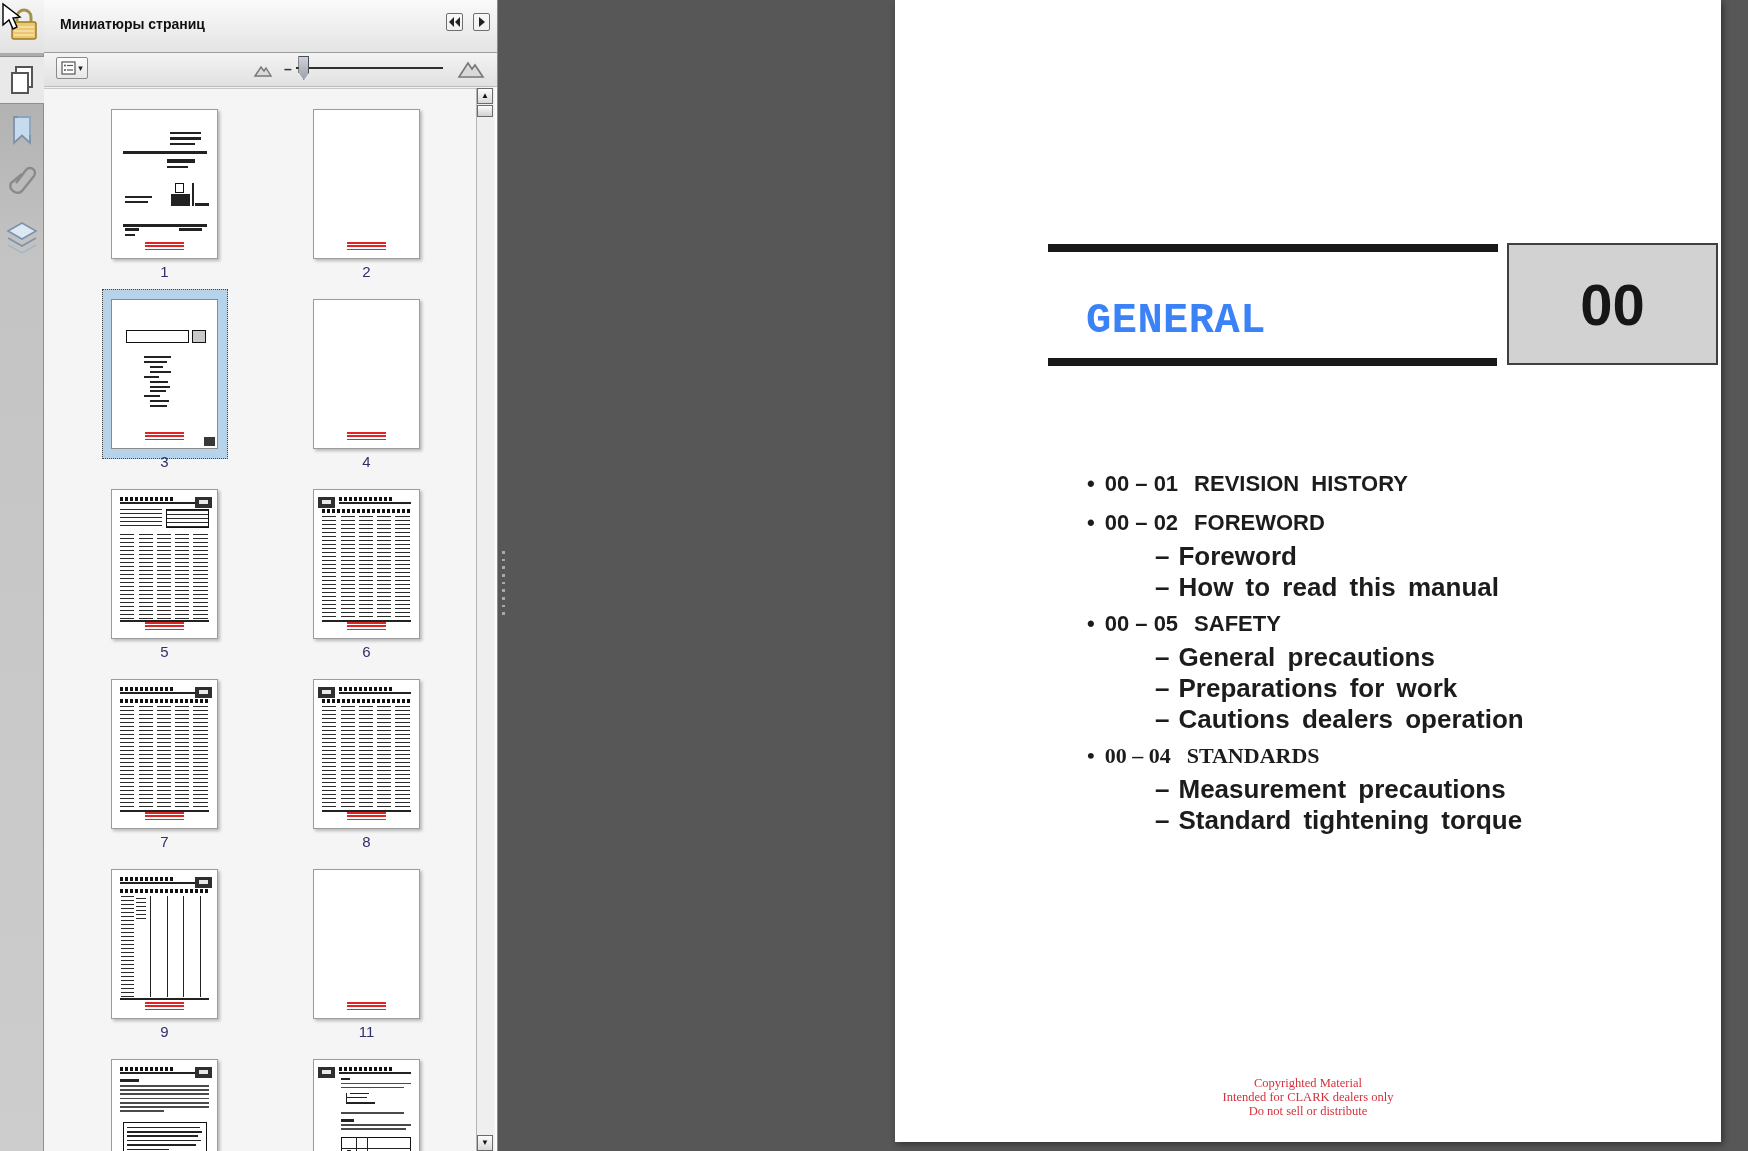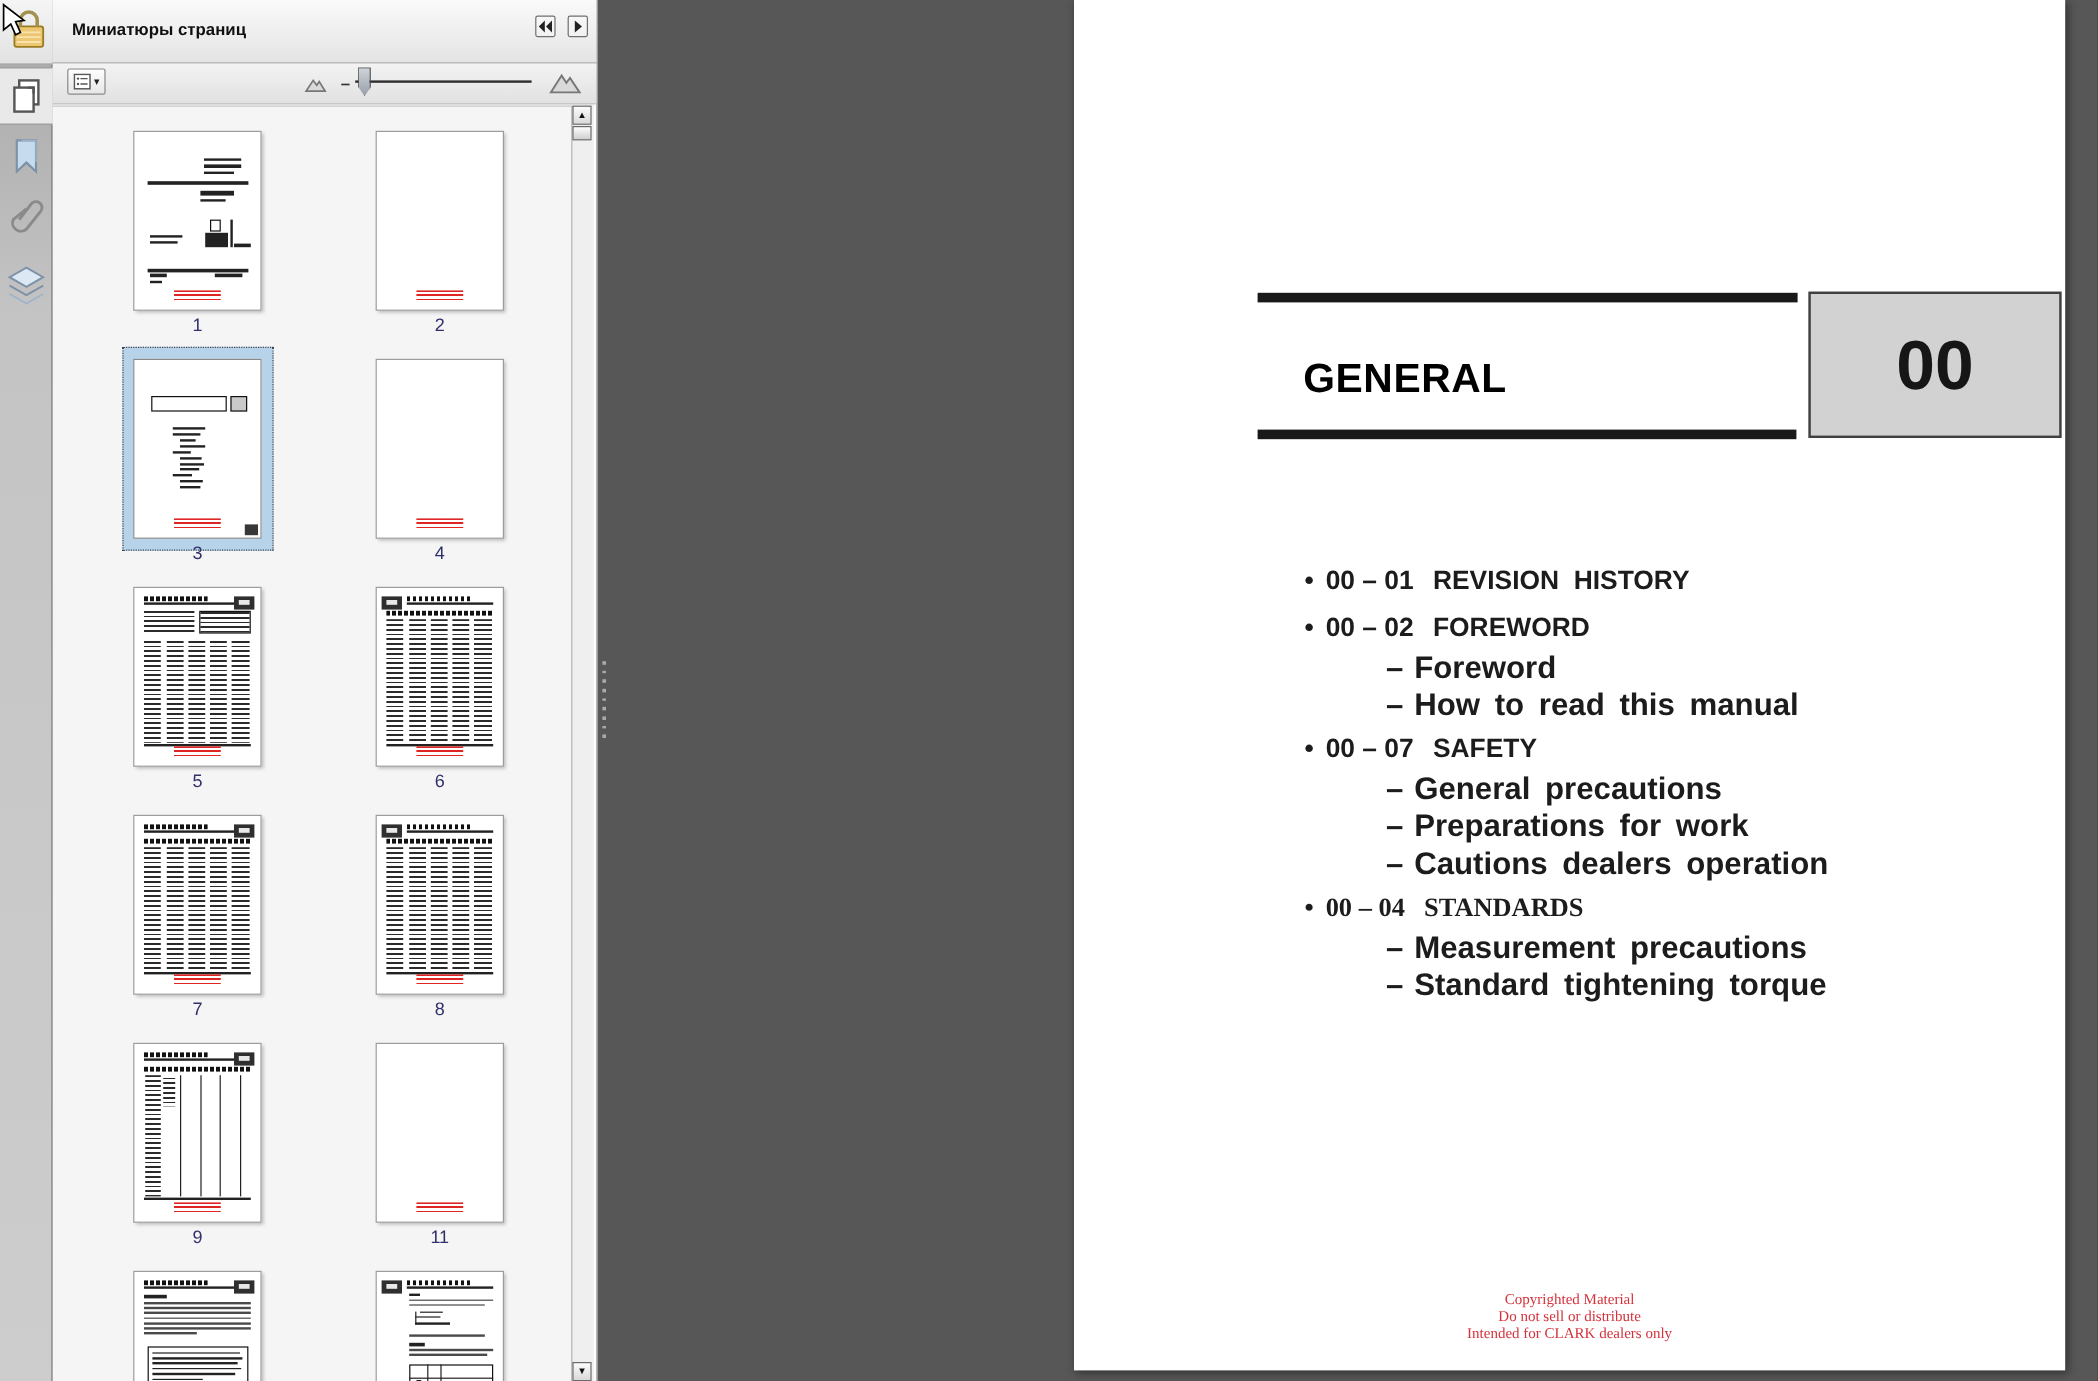--- a/index.html
+++ b/index.html
@@ -7,22 +7,22 @@
         font-family:"Liberation Sans",sans-serif;background:#575757;}
   i{font-style:normal;}
 
   
   #doc-area{position:absolute;left:498px;top:0;right:0;bottom:0;background:#575757;}
   #page{position:absolute;left:397px;top:0;width:826px;height:1142px;background:#ffffff;
         box-shadow:2px 2px 7px rgba(0,0,0,.45);}
   .rule{position:absolute;background:#191919;}
   #rule-top{left:153px;top:244px;width:450px;height:8px;}
   #rule-bottom{left:153px;top:358px;width:449px;height:8px;}
-  #gen-title{position:absolute;left:191px;top:297px;font-size:34px;font-weight:bold;
-             color:#000000;letter-spacing:.5px;}
+  #gen-title{position:absolute;left:191px;top:297px;font-size:42px;font-weight:bold;
+             color:#3b82f6;letter-spacing:.5px;font-family:Liberation Mono, monospace;}
   #sec-box{position:absolute;left:612px;top:243px;width:211px;height:122px;background:#d2d2d2;
            border:2px solid #404040;box-sizing:border-box;display:flex;align-items:center;justify-content:center;}
   #sec-box span{font-size:58px;font-weight:bold;color:#161616;}
   #toc{position:absolute;left:192px;top:8px;right:0;height:100%;}
   .toc-row{position:absolute;white-space:nowrap;color:#1c1c1c;font-weight:bold;}
   .toc-row.l1{left:0;font-size:22px;}
   .toc-row.l2{left:68px;font-size:26px;}
   .tbul{margin-right:10px;}
   .tcode{margin-right:16px;}
   .tttl{word-spacing:6px;}
@@ -102,32 +102,32 @@
       <div id="gen-title">GENERAL</div>
       <div id="rule-bottom" class="rule"></div>
       <div id="sec-box">
         <span>00</span>
       </div>
       <div id="toc">
           <div class="toc-row l1" style="top: 463px;"><span class="tbul">•</span><span class="tcode">00 – 01</span><span class="tttl">REVISION HISTORY</span></div>
           <div class="toc-row l1" style="top: 502px;"><span class="tbul">•</span><span class="tcode">00 – 02</span><span class="tttl">FOREWORD</span></div>
           <div class="toc-row l2" style="top: 533px;"><span class="tdash">–</span><span class="tttl2">Foreword</span></div>
           <div class="toc-row l2" style="top: 564px;"><span class="tdash">–</span><span class="tttl2">How to read this manual</span></div>
-          <div class="toc-row l1" style="top: 603px;"><span class="tbul">•</span><span class="tcode">00 – 07</span><span class="tttl">SAFETY</span></div>
+          <div class="toc-row l1" style="top: 603px;"><span class="tbul">•</span><span class="tcode">00 – 05</span><span class="tttl">SAFETY</span></div>
           <div class="toc-row l2" style="top: 634px;"><span class="tdash">–</span><span class="tttl2">General precautions</span></div>
           <div class="toc-row l2" style="top: 665px;"><span class="tdash">–</span><span class="tttl2">Preparations for work</span></div>
           <div class="toc-row l2" style="top: 696px;"><span class="tdash">–</span><span class="tttl2">Cautions dealers operation</span></div>
           <div class="toc-row l1" style="top: 735px; font-family: Liberation Serif, serif;"><span class="tbul">•</span><span class="tcode">00 – 04</span><span class="tttl">STANDARDS</span></div>
           <div class="toc-row l2" style="top: 766px;"><span class="tdash">–</span><span class="tttl2">Measurement precautions</span></div>
           <div class="toc-row l2" style="top: 797px;"><span class="tdash">–</span><span class="tttl2">Standard tightening torque</span></div>
         </div>
       <div id="copyright">
           <div>Copyrighted Material</div>
+          <div>Intended for CLARK dealers only</div>
           <div>Do not sell or distribute</div>
-          <div>Intended for CLARK dealers only</div>
         </div>
     </div>
   </div>
 
   <div id="icon-strip">
     <div id="lock-cell">
       <svg width="44" height="54" viewBox="0 0 44 54">
         <rect x="12" y="22" width="24" height="17" rx="2" fill="#ecc670" stroke="#9a7b25" stroke-width="1.5"></rect>
         <path d="M17 22 v-5 a7 7 0 0 1 14 0 v5" fill="none" stroke="#a3924f" stroke-width="3"></path>
         <line x1="14" y1="27" x2="34" y2="27" stroke="#f7e3ab" stroke-width="1.5"></line>

